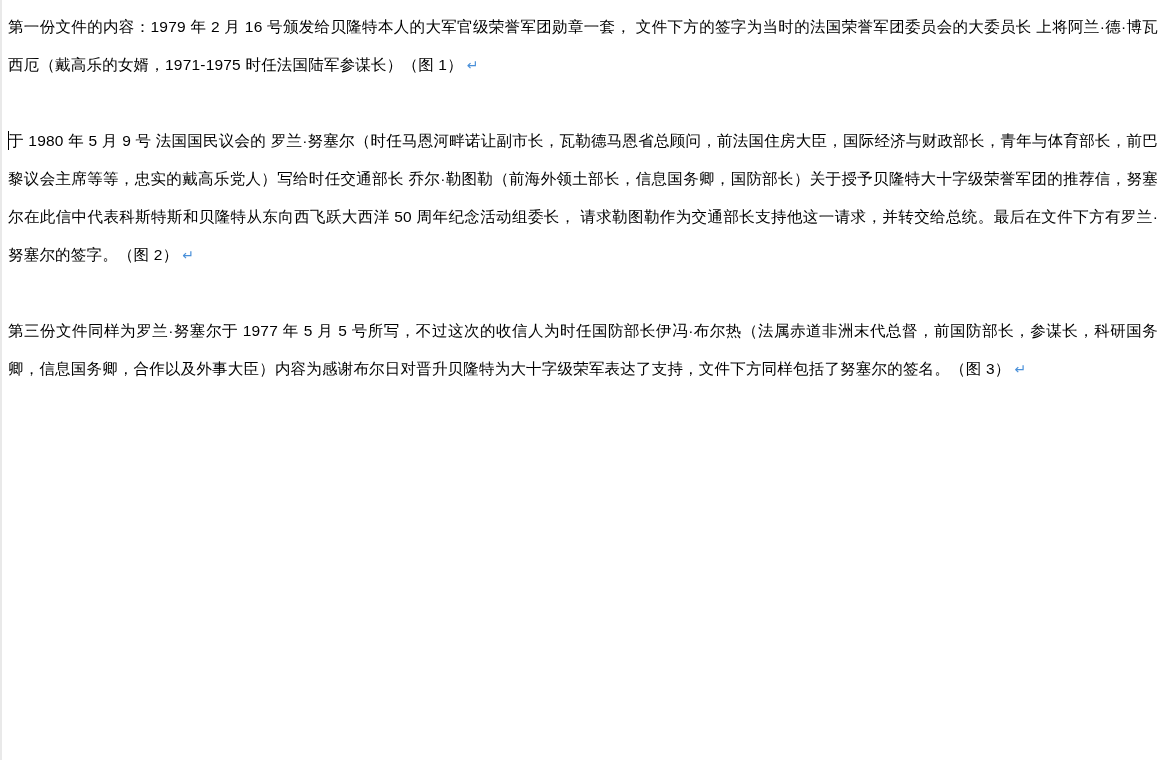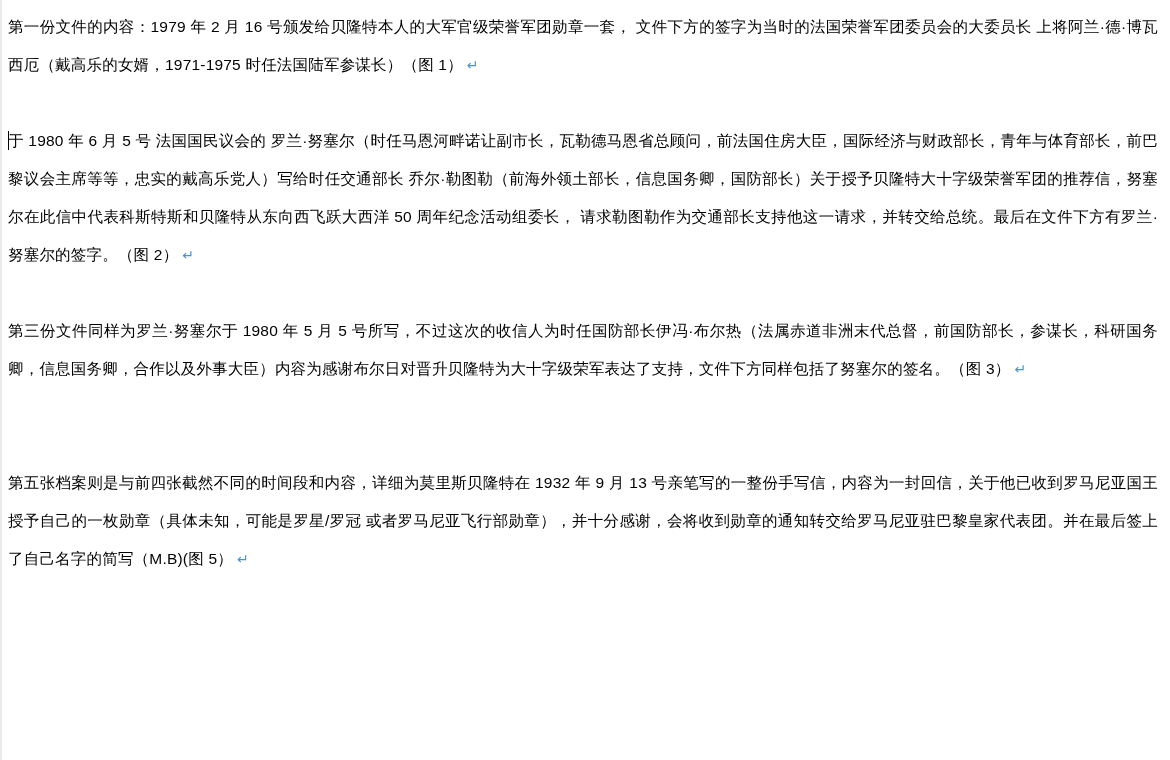--- a/index.html
+++ b/index.html
@@ -75,27 +75,26 @@
 <div class="page">
 
   <div class="left-rule"></div>
 
   <div class="doc-body">
 
     <p class="para"><span>第一份文件的内容：1979 年 2 月 16 号颁发给贝隆特本人的大军官级荣誉军团勋章一套，  文件下方的签字为当时的法国荣誉军团委员会的大委员长 上将阿兰·德·博瓦西厄（戴高乐的女婿，1971-1975 时任法国陆军参谋长）（图 1）</span><span class="pilcrow">↵</span></p>
 
     <p class="spacer">&nbsp;</p>
 
-    <p class="para"><span class="caret"></span><span>于 1980 年 6 月 5 号 法国国民议会的 罗兰·努塞尔（时任马恩河畔诺让副市长，瓦勒德马恩省总顾问，前法国住房大臣，国际经济与财政部长，青年与体育部长，前巴黎议会主席等等，忠实的戴高乐党人）写给时任交通部长 乔尔·勒图勒（前海外领土部长，信息国务卿，国防部长）关于授予贝隆特大十字级荣誉军团的推荐信，努塞尔在此信中代表科斯特斯和贝隆特从东向西飞跃大西洋 50 周年纪念活动组委长，  请求勒图勒作为交通部长支持他这一请求，并转交给总统。最后在文件下方有罗兰·努塞尔的签字。（图 2）</span><span class="pilcrow">↵</span></p>
+    <p class="para"><span class="caret"></span><span>于 1980 年 5 月 9 号 法国国民议会的 罗兰·努塞尔（时任马恩河畔诺让副市长，瓦勒德马恩省总顾问，前法国住房大臣，国际经济与财政部长，青年与体育部长，前巴黎议会主席等等，忠实的戴高乐党人）写给时任交通部长 乔尔·勒图勒（前海外领土部长，信息国务卿，国防部长）关于授予贝隆特大十字级荣誉军团的推荐信，努塞尔在此信中代表科斯特斯和贝隆特从东向西飞跃大西洋 50 周年纪念活动组委长，  请求勒图勒作为交通部长支持他这一请求，并转交给总统。最后在文件下方有罗兰·努塞尔的签字。（图 2）</span><span class="pilcrow">↵</span></p>
 
     <p class="spacer">&nbsp;</p>
 
-    <p class="para"><span>第三份文件同样为罗兰·努塞尔于 1980 年 5 月 5 号所写，不过这次的收信人为时任国防部长伊冯·布尔热（法属赤道非洲末代总督，前国防部长，参谋长，科研国务卿，信息国务卿，合作以及外事大臣）内容为感谢布尔日对晋升贝隆特为大十字级荣军表达了支持，文件下方同样包括了努塞尔的签名。（图 3）</span><span class="pilcrow">↵</span></p>
+    <p class="para"><span>第三份文件同样为罗兰·努塞尔于 1977 年 5 月 5 号所写，不过这次的收信人为时任国防部长伊冯·布尔热（法属赤道非洲末代总督，前国防部长，参谋长，科研国务卿，信息国务卿，合作以及外事大臣）内容为感谢布尔日对晋升贝隆特为大十字级荣军表达了支持，文件下方同样包括了努塞尔的签名。（图 3）</span><span class="pilcrow">↵</span></p>
 
     <p class="spacer">&nbsp;</p>
 
 
     <p class="spacer">&nbsp;</p>
 
-    <p class="para"><span>第五张档案则是与前四张截然不同的时间段和内容，详细为莫里斯贝隆特在 1932 年 9 月 13 号亲笔写的一整份手写信，内容为一封回信，关于他已收到罗马尼亚国王授予自己的一枚勋章（具体未知，可能是罗星/罗冠 或者罗马尼亚飞行部勋章），并十分感谢，会将收到勋章的通知转交给罗马尼亚驻巴黎皇家代表团。并在最后签上了自己名字的简写（M.B)(图 5）</span><span class="pilcrow">↵</span></p>
 
   </div>
 </div>
 
 </body></html>

